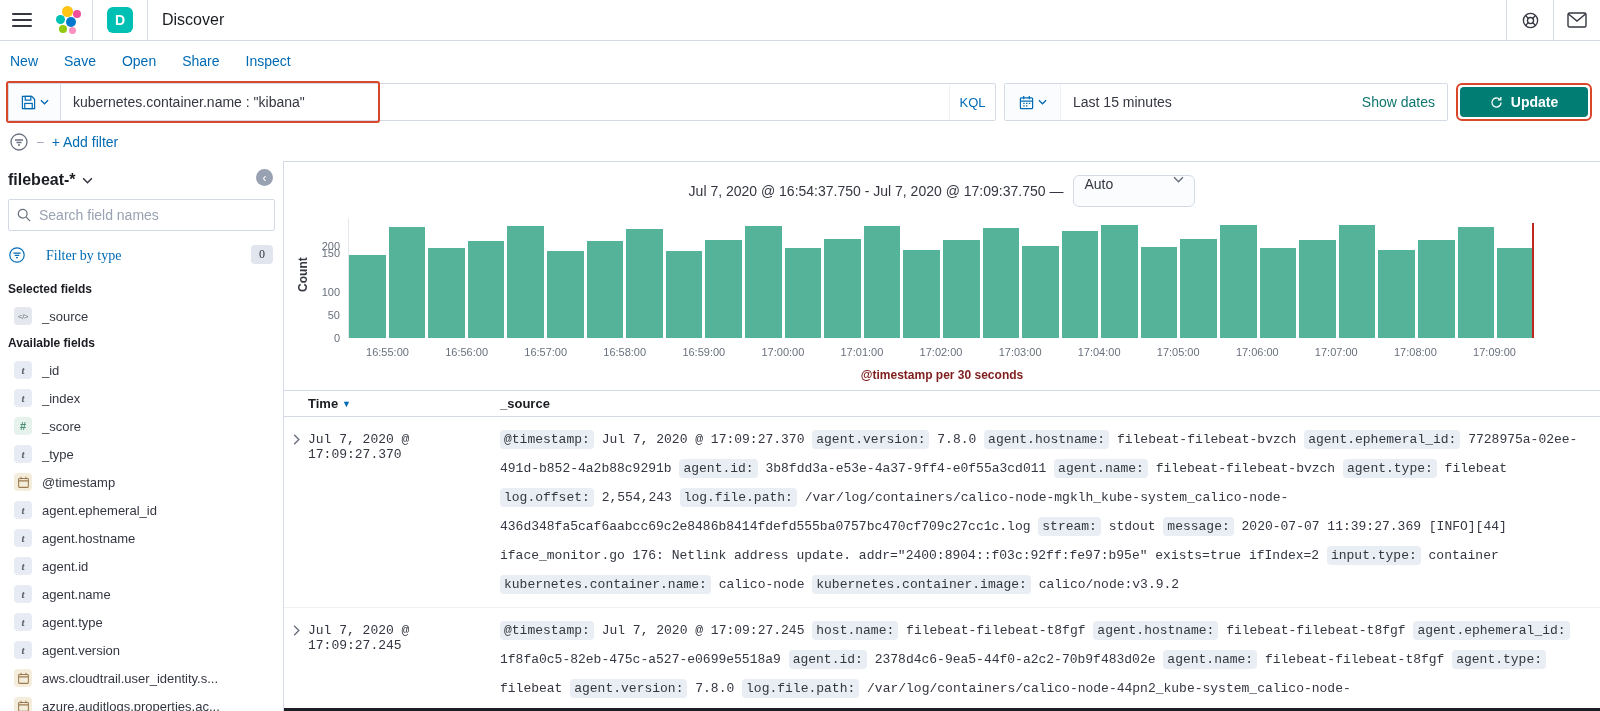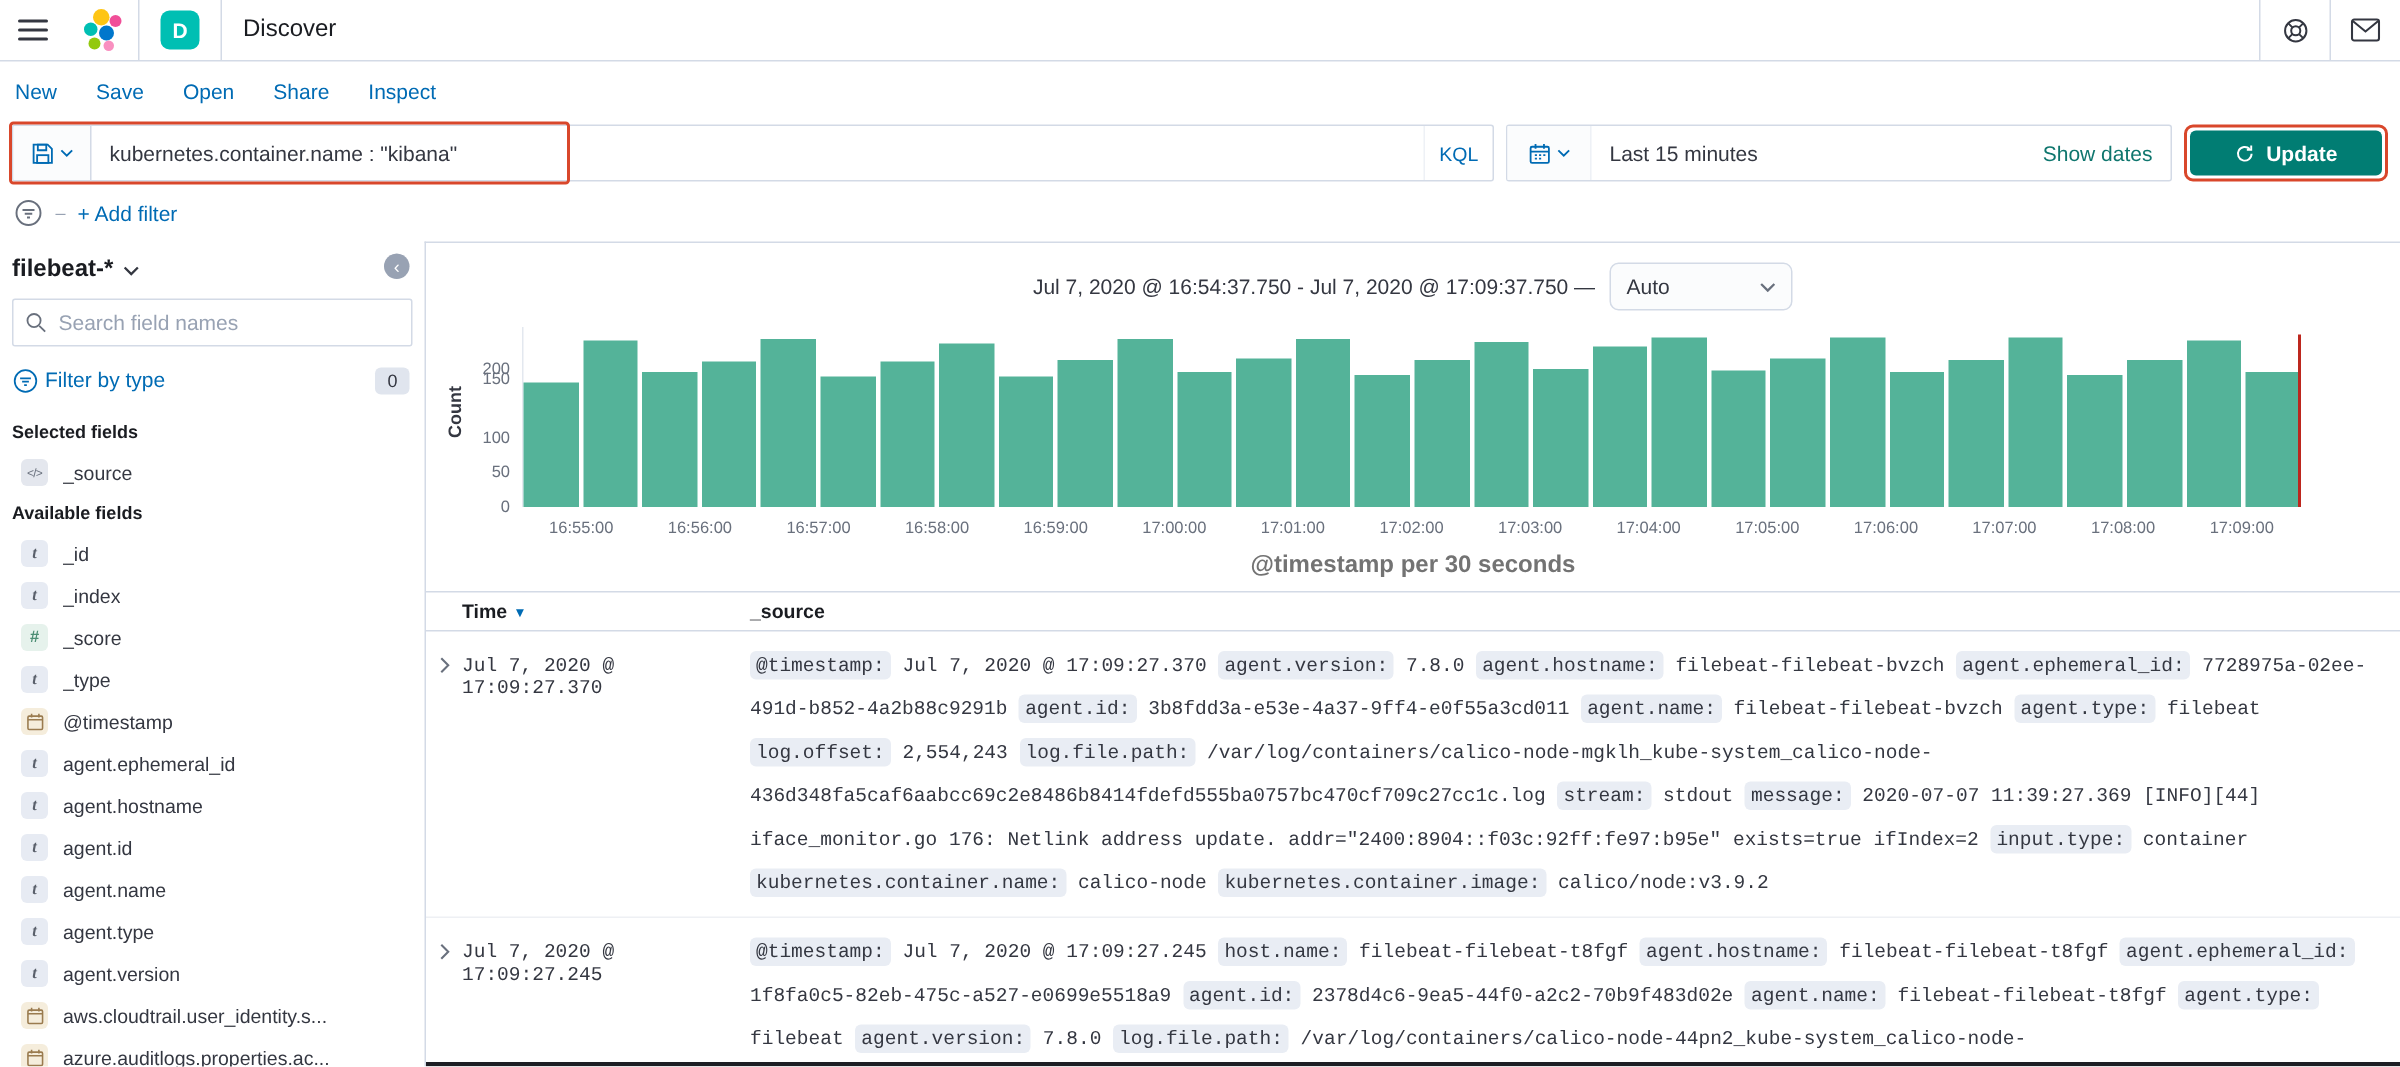--- a/index.html
+++ b/index.html
@@ -48,53 +48,53 @@
   
   .main { display:flex; height:550px; }
   .sidebar { width:283px; position:relative; padding:6px 0 0 0; }
   .collapse-btn { position:absolute; right:10px; top:8px; width:17px; height:17px; border-radius:50%;
     background:#98A2B3; color:#fff; display:flex; align-items:center; justify-content:center; font-size:12px; cursor:pointer; }
   .idx-row { display:flex; align-items:center; gap:6px; padding:4px 8px 10px 8px; cursor:pointer; }
   .idx-name { font-weight:bold; font-size:16px; color:#1a1c21; }
   .fld-search { margin:0 8px 12px 8px; height:32px; border:1px solid #D3DAE6; border-radius:2px; display:flex; align-items:center; padding:0 8px; gap:8px; background:#fff; }
   .fld-search input { border:none; outline:none; flex:1; font-size:14px; color:#737373; font-family:"Liberation Sans",sans-serif; background:transparent; }
   .fld-search input::placeholder { color:#98A2B3; }
-  .ftype-row { display:flex; align-items:flex-start; padding:2px 10px 12px 8px; gap:4px; }
+  .ftype-row { display:flex; align-items:flex-end; padding:2px 10px 12px 8px; gap:20px;font-family:Liberation Serif, serif; }
   .ftype-label { color:#006BB4; font-size:14px; flex:1; cursor:pointer; }
   .ftype-count { background:#E0E5EE; color:#343741; border-radius:4px; padding:2px 8px; font-size:12px; }
   .fld-heading { font-size:12px; font-weight:bold; color:#1a1c21; padding:6px 8px; }
   .fld-item { display:flex; align-items:center; gap:10px; padding:4px 8px 4px 14px; height:28px; cursor:pointer; }
   .fld-item span.nm { font-size:13px; color:#343741; white-space:nowrap; overflow:hidden; }
   .fld-ico { width:18px; height:18px; border-radius:4px; flex:0 0 18px; display:flex; align-items:center; justify-content:center; font-size:11px; }
   .ico-t { background:#E7EBF3; color:#5a606b; font-family:"Liberation Serif",serif; font-style:italic; font-weight:bold; }
   .ico-num { background:#E6F2EC; color:#4d8e74; font-weight:bold; }
   .ico-date { background:#F5EDDC; }
   .ico-src { background:#E4E7EE; color:#69707D; font-size:8px; letter-spacing:-0.5px; }
 
   .content { flex:1; border-top:1px solid #D3DAE6; border-left:1px solid #D3DAE6; position:relative; padding-top:8px; overflow:hidden; }
   .hits-line { text-align:center; font-size:16px; }
   .hits-line b { color:#1a1c21; }
   .range-line { display:flex; align-items:center; justify-content:center; gap:10px; margin-top:4px; height:34px; }
   .range-line .rng { font-size:14px; }
   .interval-select { width:122px; height:32px; border:1px solid #D3DAE6; border-radius:6px; background:#fbfcfd;
-    display:flex; align-items:center; padding:0 10px; font-size:14px; cursor:pointer; }
+    display:flex; align-items:flex-start; padding:0 10px; font-size:14px; cursor:pointer; }
   .interval-select span { flex:1; }
 
   
   .chart-wrap { margin-top:10px; }
   .chart-plot-row { position:relative; margin-left:64px; margin-right:66px; height:120px; }
   .y-ticks { position:absolute; left:-50px; width:42px; top:0; height:120px; }
   .y-ticks div { position:absolute; right:0; font-size:11px; color:#69707D; }
   .count-label { position:absolute; left:-62px; top:50%; transform:rotate(-90deg) translateX(30%); transform-origin:center; font-size:12px; font-weight:bold; color:#343741; }
   .bars { display:flex; align-items:flex-end; gap:3px; height:120px; border-left:1px solid #E3E8EF; }
   .bars .bar { flex:1; background:#54B399; }
   .time-marker { position:absolute; right:0; top:5px; bottom:0; width:2px; background:#BD271E; }
   .x-labels { position:relative; margin-left:64px; margin-right:66px; height:16px; margin-top:8px; }
   .x-labels div { position:absolute; transform:translateX(-50%); font-size:11px; color:#69707D; white-space:nowrap; top:0; }
-  .x-axis-title { text-align:center; font-size:16px; font-weight:bold; margin-top:6px; color:#737373; }
+  .x-axis-title { text-align:center; font-size:12px; font-weight:bold; margin-top:6px; color:#7f1d1d; }
 
   
   .t-header { display:flex; border-top:1px solid #D3DAE6; border-bottom:1px solid #D3DAE6; margin-top:8px; height:27px; align-items:center; }
   .t-header .c-exp { width:24px; }
   .t-header .c-time { width:192px; font-size:13px; font-weight:bold; color:#1a1c21; display:flex; align-items:center; gap:4px; cursor:pointer; }
   .t-header .c-src { flex:1; font-size:13px; font-weight:bold; color:#1a1c21; }
   .sort-arrow { color:#006BB4; font-size:9px; }
   .t-row { display:flex; padding:8px 0; border-bottom:1px solid #EEF0F4; }
   .t-row .c-exp { width:24px; display:flex; justify-content:center; padding-top:8px; color:#69707D; cursor:pointer; }
   .t-row .c-time { width:192px; font-size:13px; padding-top:7px; }

